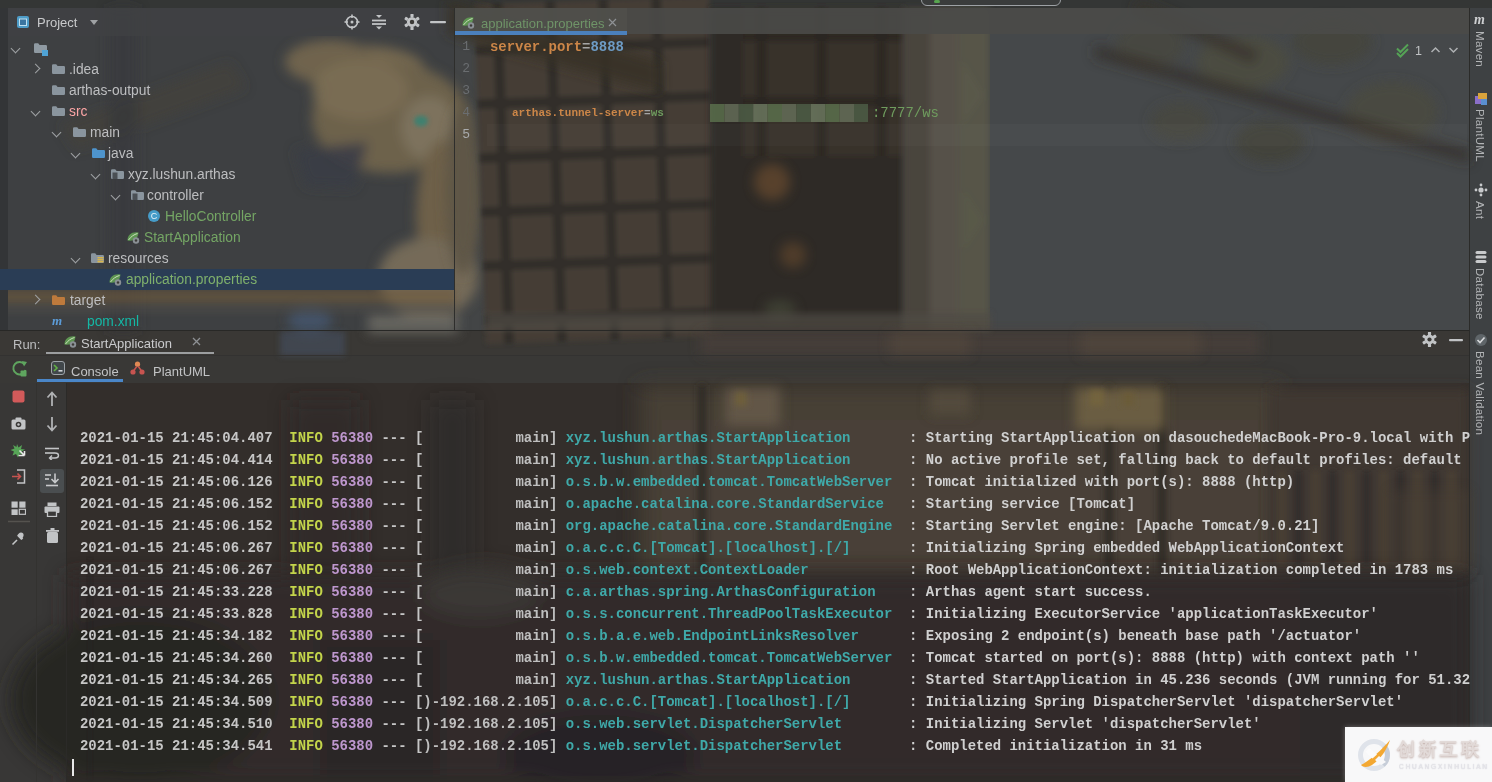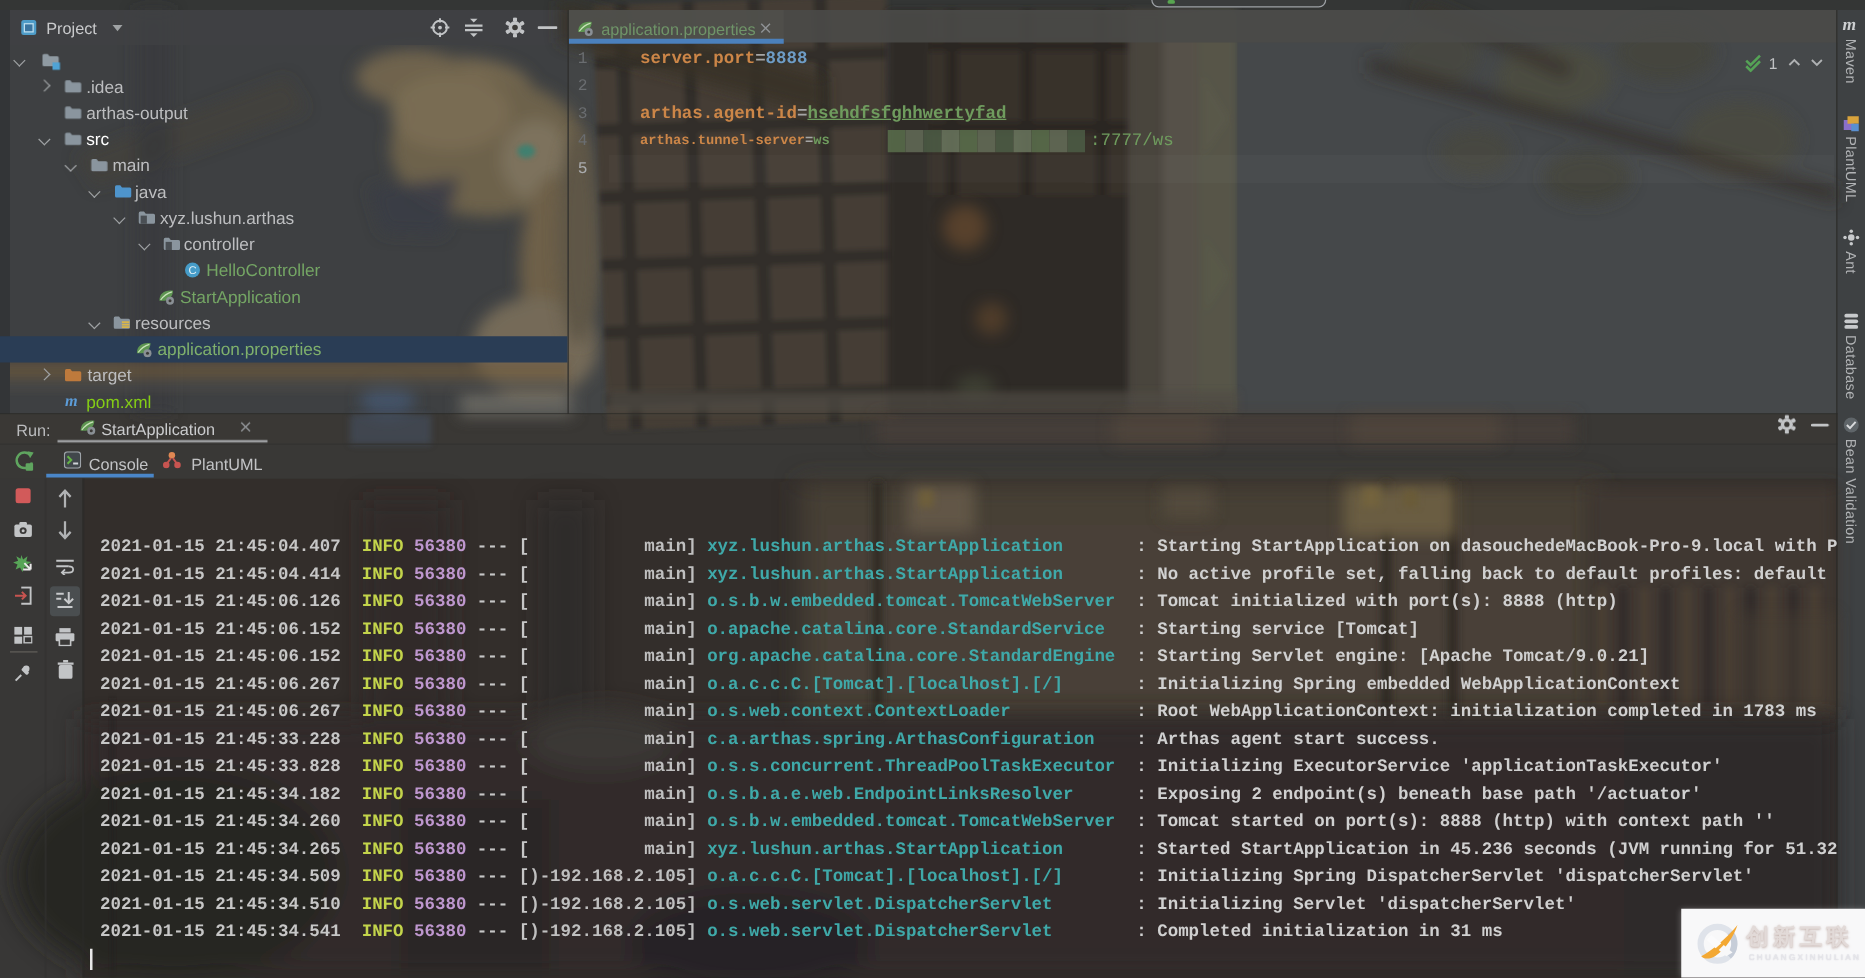--- a/index.html
+++ b/index.html
@@ -401,39 +401,38 @@
       <rect x="1.5" y="10" width="11" height="3" rx="1.5" fill="#C8CACC"></rect>
     </svg>
     <svg class="a" style="left:1474px;top:333px" width="14" height="14" viewBox="0 0 14 14">
       <circle cx="7" cy="7" r="6" fill="#5F6569"></circle>
       <path d="M3.5 7 L6 9.5 L10.5 4.5" stroke="#D8DADC" stroke-width="1.6" fill="none"></path>
     </svg>
     <div class="a pre" style="left:37px;top:14px;font:normal 13px/18px 'Liberation Sans',sans-serif;color:#C9CACC;">Project</div>
     <div class="a" style="left:90px;top:20px;width:0;height:0;border-left:4.5px solid transparent;border-right:4.5px solid transparent;border-top:5px solid #9FA2A4"></div>
     <div class="row" style="left:69px;top:58.5px"><span style="color:#BDBEC0;">.idea</span></div>
     <div class="row" style="left:69px;top:79.5px"><span style="color:#BDBEC0;">arthas-output</span></div>
-    <div class="row" style="left:69px;top:100.5px"><span style="color:#ffffff;">src</span></div>
+    <div class="row" style="left:69px;top:100.5px"><span style="color:#fca5a5;">src</span></div>
     <div class="row" style="left:90px;top:121.5px"><span style="color:#BDBEC0;">main</span></div>
     <div class="row" style="left:108px;top:142.5px"><span style="color:#BDBEC0;">java</span></div>
     <div class="row" style="left:128px;top:163.5px"><span style="color:#BDBEC0;">xyz.lushun.arthas</span></div>
     <div class="row" style="left:147px;top:184.5px"><span style="color:#BDBEC0;margin-top:20px;">controller</span></div>
     <div class="row" style="left:165px;top:205.5px"><span style="color:#74A564;">HelloController</span></div>
     <div class="row" style="left:144px;top:226.5px"><span style="color:#74A564;">StartApplication</span></div>
     <div class="row" style="left:108px;top:247.5px"><span style="color:#BDBEC0;">resources</span></div>
     <div class="row" style="left:126px;top:268.5px"><span style="color:#7FB06C;">application.properties</span></div>
     <div class="row" style="left:70px;top:289.5px"><span style="color:#BDBEC0;">target</span></div>
-    <div class="row" style="left:69px;top:310.5px"><span style="color:#84cc16;">pom.xml</span></div>
+    <div class="row" style="left:69px;top:310.5px"><span style="color:#14b8a6;margin-left:18px;">pom.xml</span></div>
     <div class="a pre" style="left:481px;top:15px;font:normal 13px/18px 'Liberation Sans',sans-serif;color:#6F9468;">application.properties</div>
     <div class="a mono" style="left:452px;top:37px;width:18px;text-align:right;font-size:13px;line-height:20px;color:#6A6D70">1</div>
     <div class="a mono" style="left:452px;top:59px;width:18px;text-align:right;font-size:13px;line-height:20px;color:#6A6D70">2</div>
     <div class="a mono" style="left:452px;top:81px;width:18px;text-align:right;font-size:13px;line-height:20px;color:#6A6D70">3</div>
     <div class="a mono" style="left:452px;top:103px;width:18px;text-align:right;font-size:13px;line-height:20px;color:#6A6D70">4</div>
     <div class="a mono" style="left:452px;top:125px;width:18px;text-align:right;font-size:13px;line-height:20px;color:#A9ABAD">5</div>
-    <div class="a pre" style="left:512px;top:36px;font-family:'Liberation Mono',monospace;font-size:13.96px;line-height:22px;font-weight:bold"><span style="color:#CC8648;">server.port</span><span style="color:#A5A5A5;">=</span><span style="color:#6E9CC5;">8888</span></div>
-    <div class="a pre" style="left:512px;top:80px;font-family:'Liberation Mono',monospace;font-size:13.96px;line-height:22px;font-weight:bold"><span style="color:#CC8648;">arthas.agent-id</span><span style="color:#A5A5A5;">=</span><span style="color:#6F9C5E;text-decoration:underline;text-decoration-color:#6F9C5E">hsehdfsfghhwertyfad</span></div>
+    <div class="a pre" style="left:490px;top:36px;font-family:'Liberation Mono',monospace;font-size:13.96px;line-height:22px;font-weight:bold"><span style="color:#CC8648;">server.port</span><span style="color:#A5A5A5;">=</span><span style="color:#6E9CC5;">8888</span></div>
     <div class="a pre" style="left:512px;top:102px;font-family:'Liberation Mono',monospace;font-size:11px;line-height:22px;font-weight:bold"><span style="color:#CC8648;">arthas.tunnel-server</span><span style="color:#A5A5A5;">=</span><span style="color:#6F9C5E;">ws</span></div>
     <div class="a pre" style="left:872px;top:102px;font-family:'Liberation Mono',monospace;font-size:13.96px;line-height:22px;font-weight:normal;color:#6F9C5E">:7777/ws</div>
     <svg class="a" style="left:710px;top:104px" width="158" height="18" viewBox="0 0 158 18">
       <rect x="0.0" y="0" width="14.4" height="18" fill="#5E7550" opacity="0.78"></rect>
       <rect x="14.4" y="0" width="14.4" height="18" fill="#68725C" opacity="0.78"></rect>
       <rect x="28.8" y="0" width="14.4" height="18" fill="#4E6048" opacity="0.78"></rect>
       <rect x="43.2" y="0" width="14.4" height="18" fill="#707D64" opacity="0.78"></rect>
       <rect x="57.6" y="0" width="14.4" height="18" fill="#5E7550" opacity="0.78"></rect>
       <rect x="72.0" y="0" width="14.4" height="18" fill="#68725C" opacity="0.78"></rect>
       <rect x="86.4" y="0" width="14.4" height="18" fill="#4E6048" opacity="0.78"></rect>

